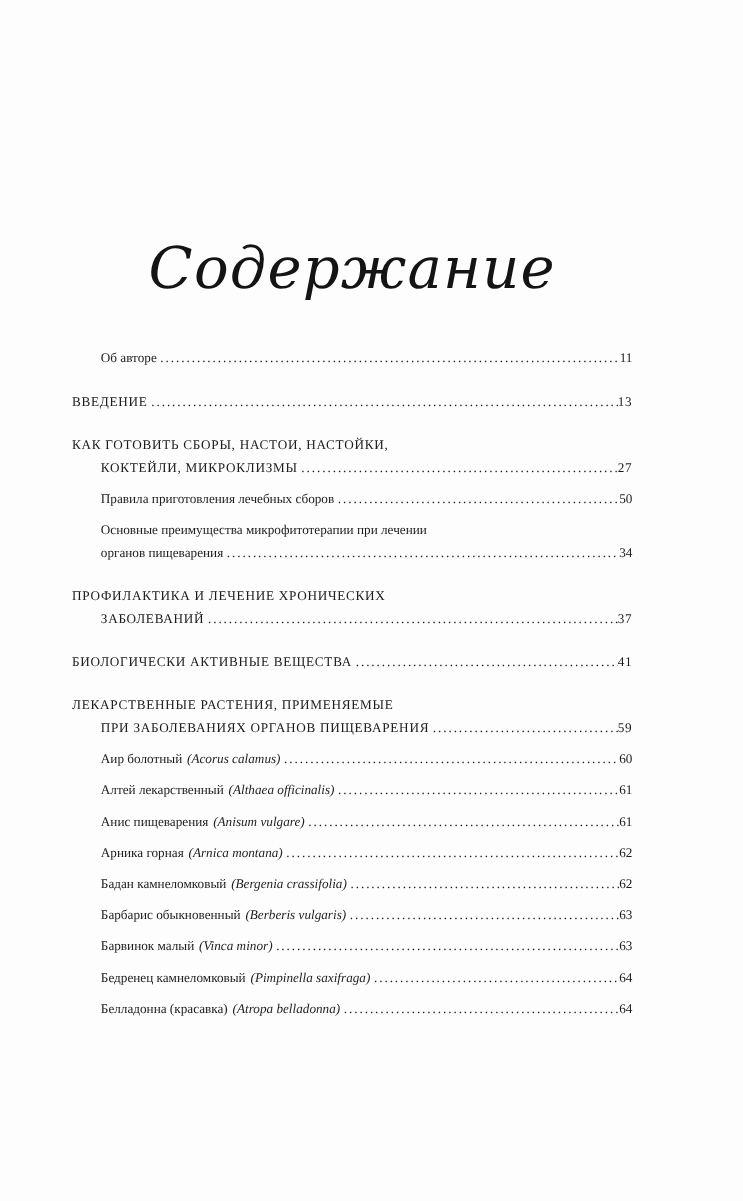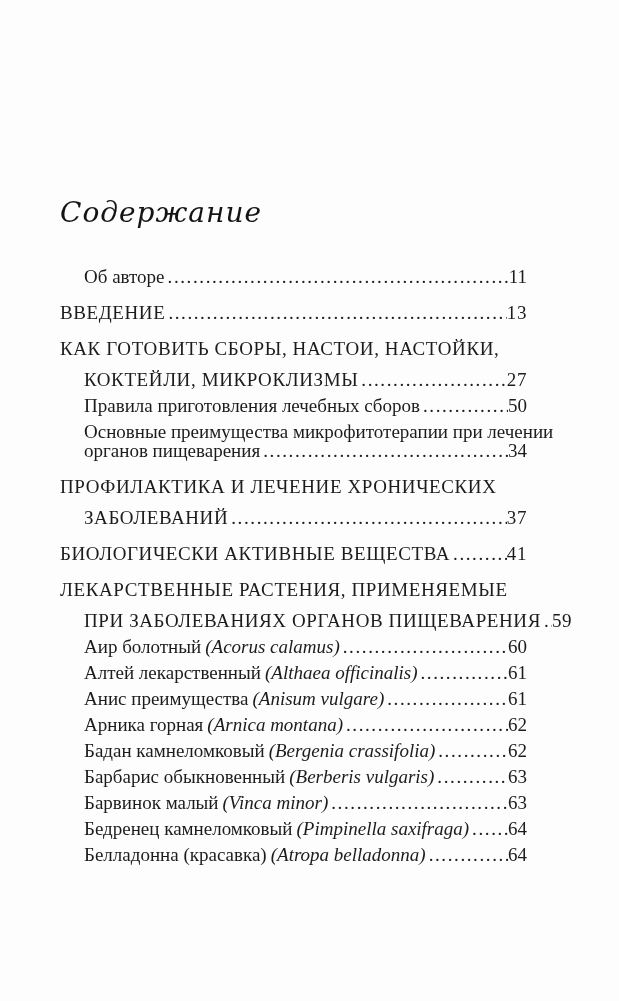--- a/index.html
+++ b/index.html
@@ -15,41 +15,40 @@
     height: 1001px;
     background: #fdfdfd;
     color: #1c1c1c;
     font-family: "Liberation Serif", "DejaVu Serif", serif;
     box-sizing: border-box;
     padding: 196px 92px 0 60px;
   }
   .title {
     font-family: "DejaVu Serif", "Liberation Serif", serif;
     font-style: italic;
-    font-size: 28px;
+    font-size: 48px;
     font-weight: 400;
-    text-align: left;
+    text-align: center;
     letter-spacing: 1px;
     margin: 0 0 38px 0;
     color: #141414;
   }
   .toc {
-    font-size: 19px;
+    font-size: 11px;
   }
   .entry { margin-top: 7px; }
   .entry:first-child { margin-top: 0; }
   .entry.chapter { margin-top: 17px; }
   .line {
     display: flex;
     align-items: baseline;
     line-height: 19px;
   }
   .entry.chapter .line {
     letter-spacing: 0.6px;
-    margin-top: 12px;
   }
   .entry.section { padding-left: 24px; }
   .entry.chapter .line:not(:first-child) { padding-left: 24px; }
   .txt {
     flex: 0 0 auto;
     white-space: pre-wrap;
   }
   .latin {
     flex: 0 0 auto;
     font-style: italic;
@@ -159,21 +158,21 @@
       <div class="entry section">
         <div class="line last">
           <span class="txt">Алтей лекарственный</span>
           <span class="latin">(Althaea officinalis)</span>
           <span class="leader"></span>
           <span class="pagenum">61</span>
         </div>
       </div>
       <div class="entry section">
         <div class="line last">
-          <span class="txt">Анис преимущества</span>
+          <span class="txt">Анис пищеварения</span>
           <span class="latin">(Anisum vulgare)</span>
           <span class="leader"></span>
           <span class="pagenum">61</span>
         </div>
       </div>
       <div class="entry section">
         <div class="line last">
           <span class="txt">Арника горная</span>
           <span class="latin">(Arnica montana)</span>
           <span class="leader"></span>

